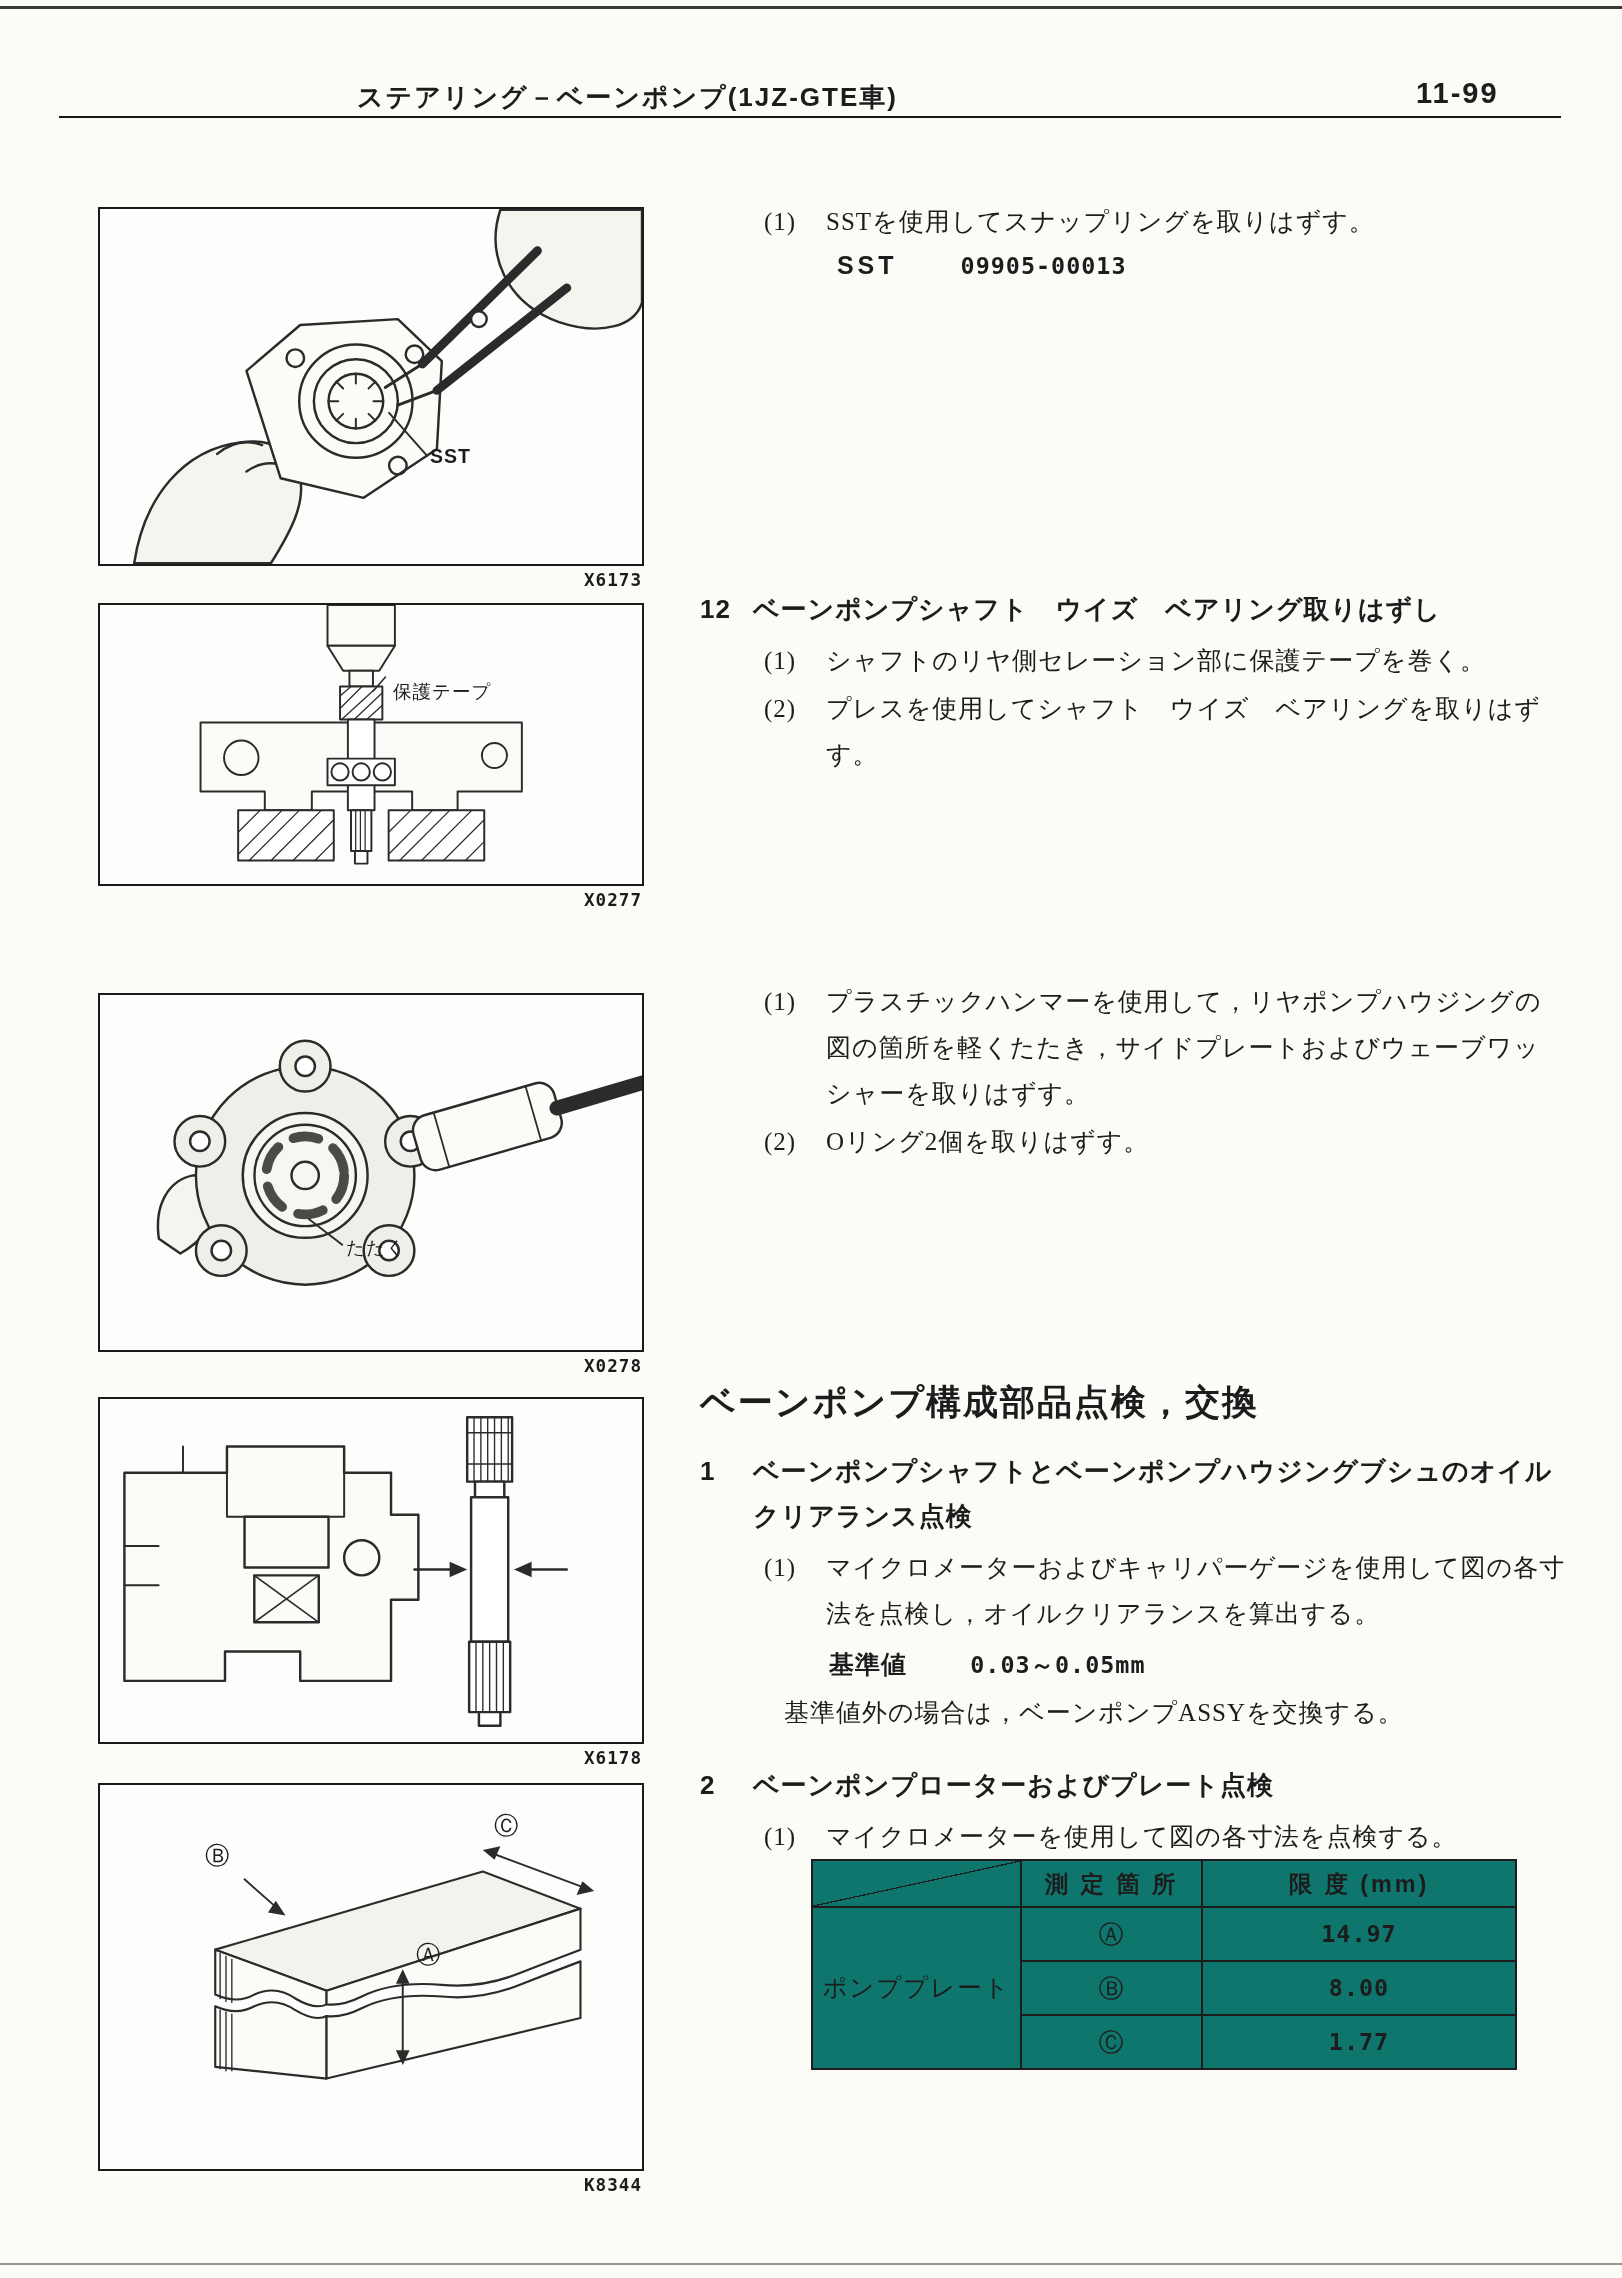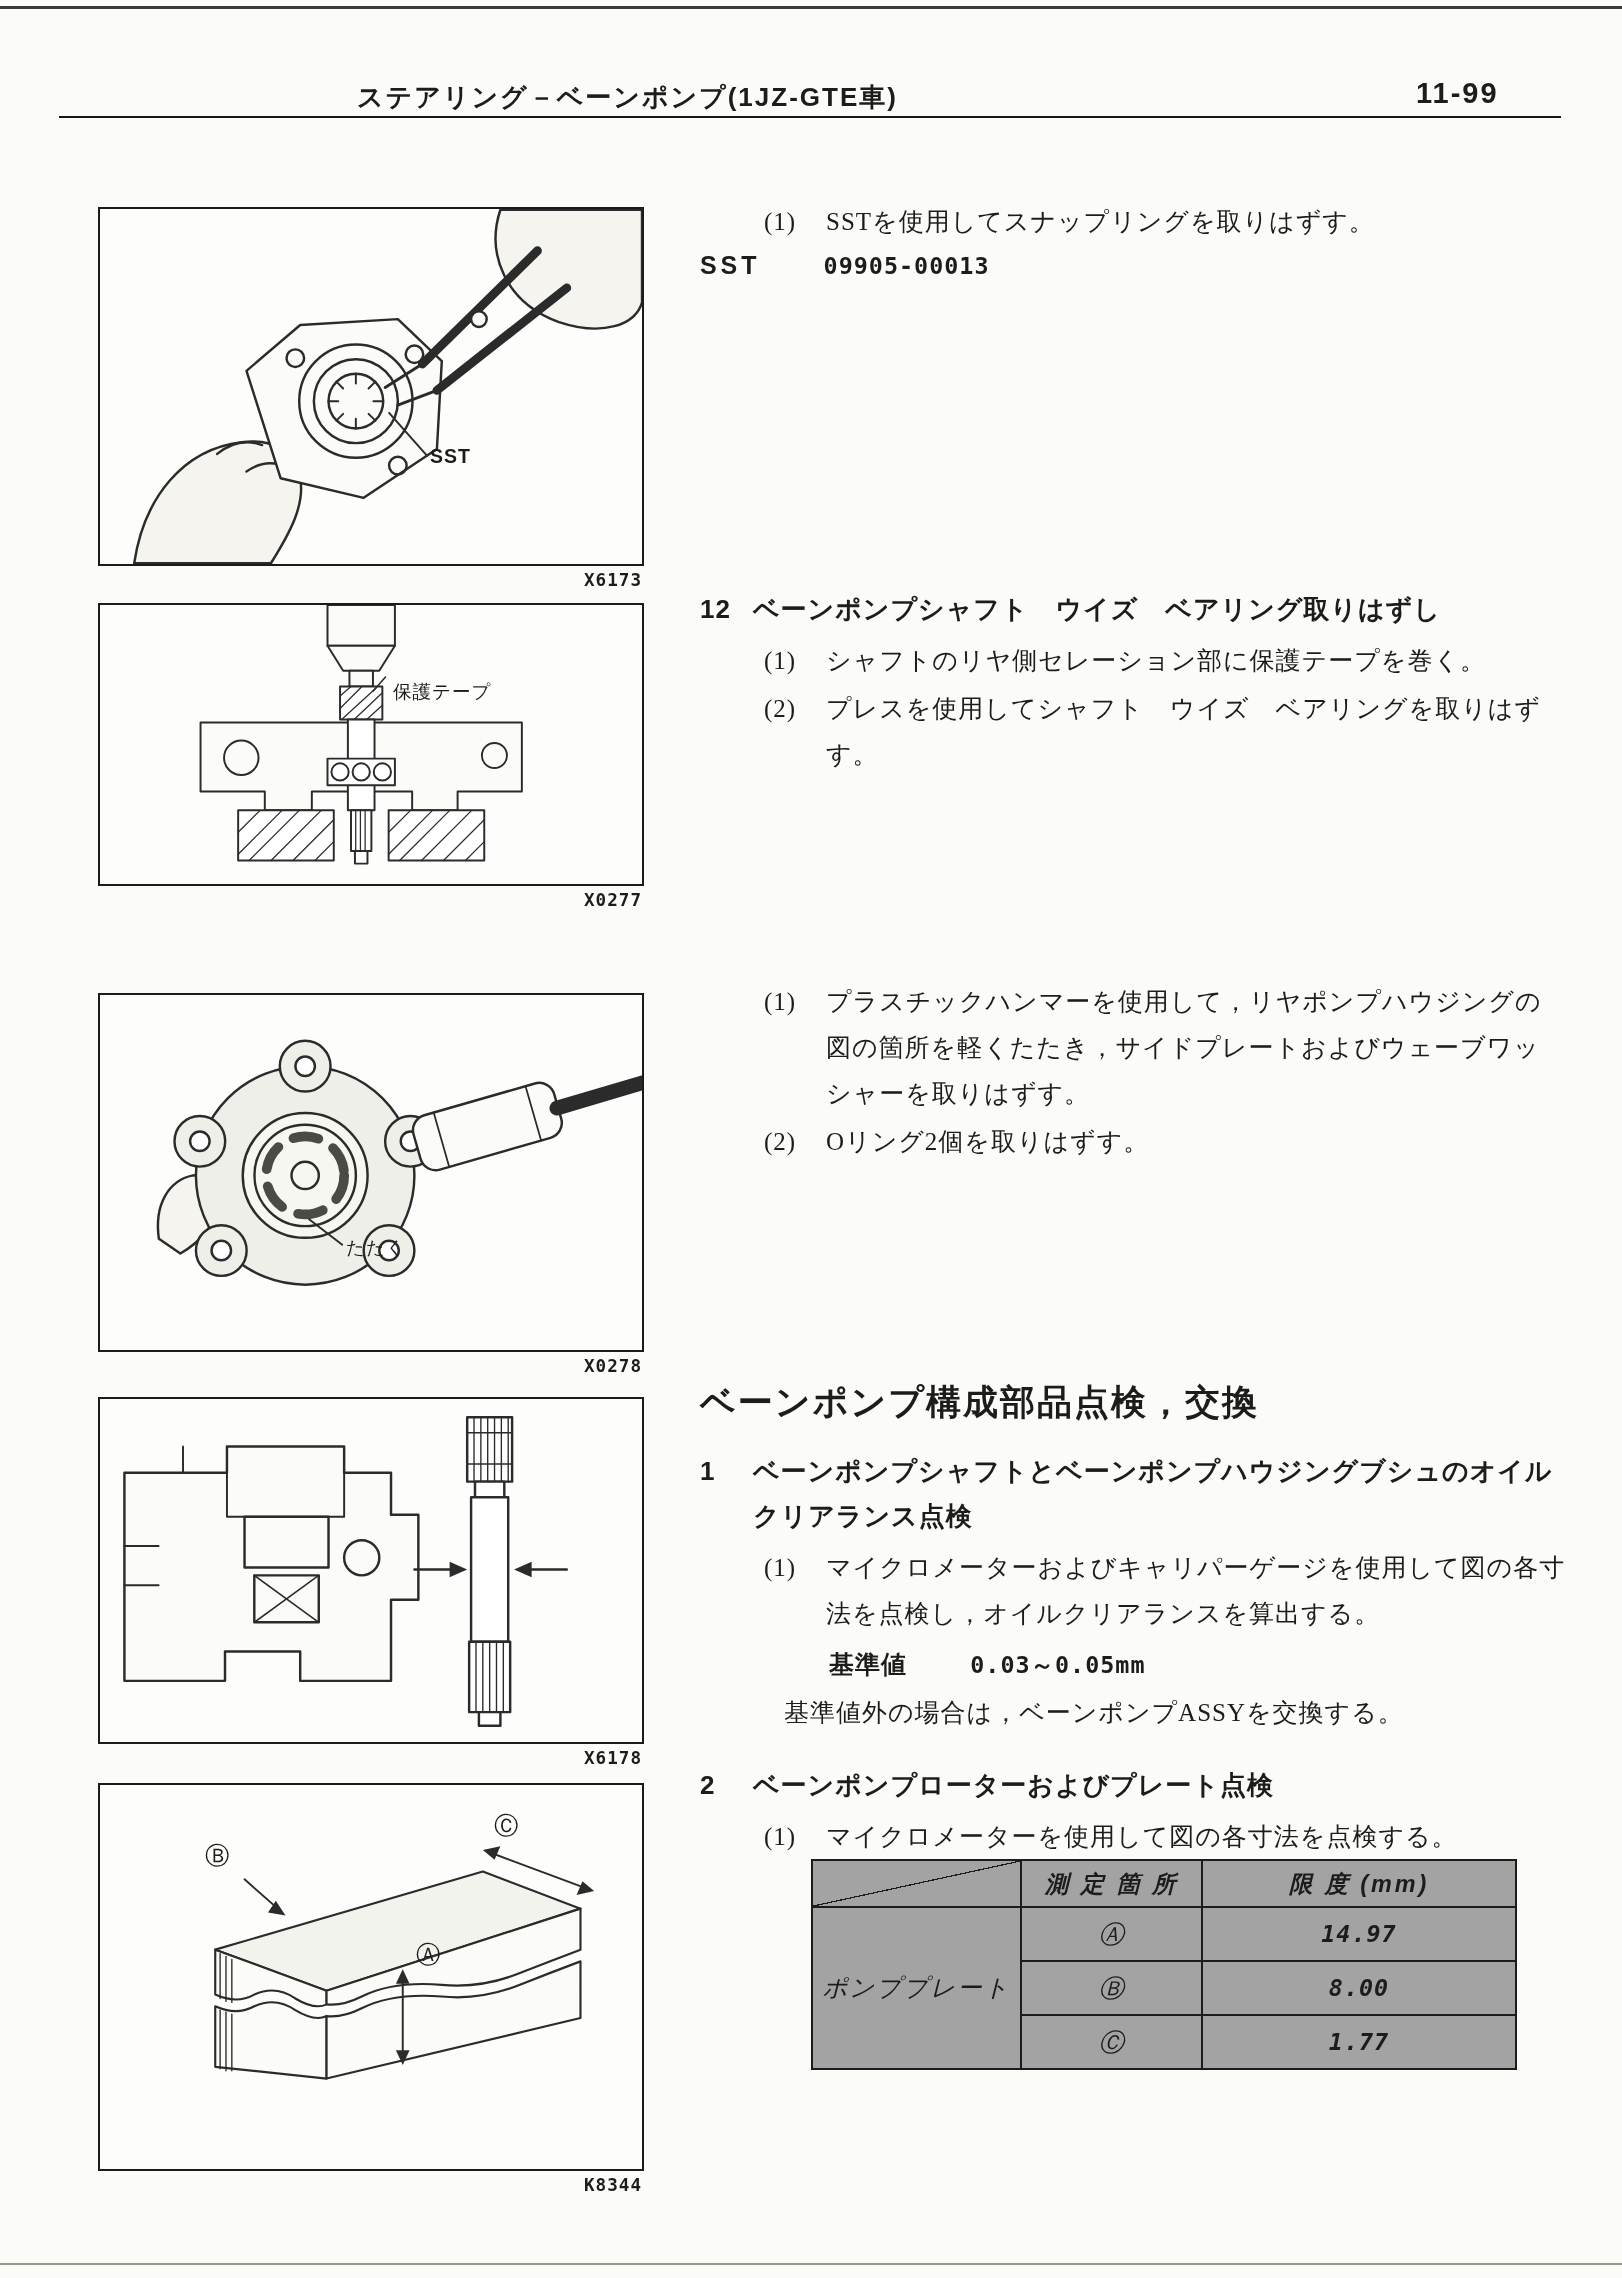--- a/index.html
+++ b/index.html
@@ -55,42 +55,42 @@
     margin-bottom:5.9px;
   }
   .sec-title .num { width:53px; flex:none; }
   .sec-title .ttl { flex:1; }
   .step {
     display:flex; margin-left:64px; margin-top:2px;
     font-size:25px; line-height:46px; letter-spacing:1px;
   }
   .step .snum { width:62px; flex:none; }
   .step .stext { flex:1; }
-  .sst-line { margin-top:5.9px; font-size:25px; }
+  .sst-line { margin-left:137px; margin-top:5.9px; font-size:25px; }
   .sst-line .sst-label {
     font-family:"Liberation Sans", sans-serif; font-weight:bold; letter-spacing:3.9px;
   }
   .sst-line .sst-value {
     font-family:"DejaVu Sans Mono", monospace; font-weight:bold;
     font-size:23.4px; margin-left:57px; letter-spacing:1px;
   }
   .big-heading {
     position:absolute; left:700px; top:1379px;
     font-family:"Liberation Sans", sans-serif; font-weight:bold;
     font-size:35px; letter-spacing:2px;
   }
   .spec-line { margin-left:129px; margin-top:3.9px; font-size:25px; line-height:46px; }
   .spec-label { font-family:"Liberation Sans", sans-serif; font-weight:bold; margin-right:57px; letter-spacing:1px; }
   .spec-value { font-family:"DejaVu Sans Mono", monospace; font-weight:bold; font-size:23.4px; letter-spacing:1px; }
   .note-line { margin-left:84px; margin-top:2px; font-size:25px; line-height:46px; letter-spacing:1px; }
 
   
   .spec-table {
     position:absolute; left:811px; top:1859px;
-    border-collapse:collapse; background:#a3a3a3;font-style:italic;
+    border-collapse:collapse; background:#0f766e;
   }
   .spec-table td {
     border:2.4px solid #1c1c1c; text-align:center; vertical-align:middle;
     font-size:24.4px; letter-spacing:1px;
   }
   .spec-table .hdr-row td { height:47px; }
   .spec-table .data-row td { height:54px; }
   .spec-table .th {
     font-family:"Liberation Sans", sans-serif; font-weight:bold; font-size:23.4px; letter-spacing:2.9px;
   }

